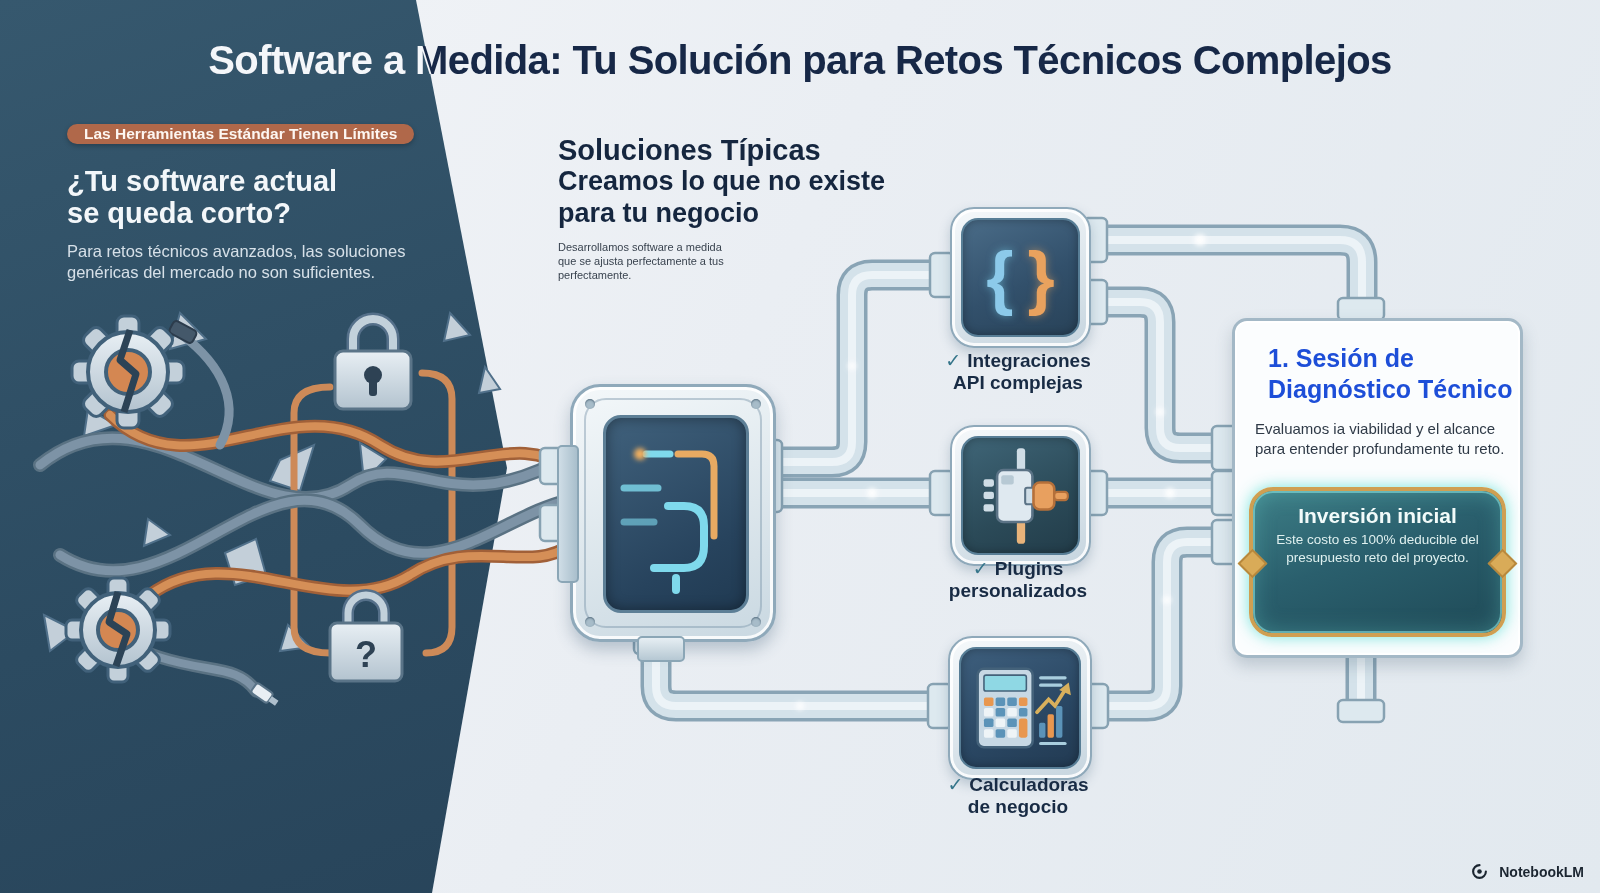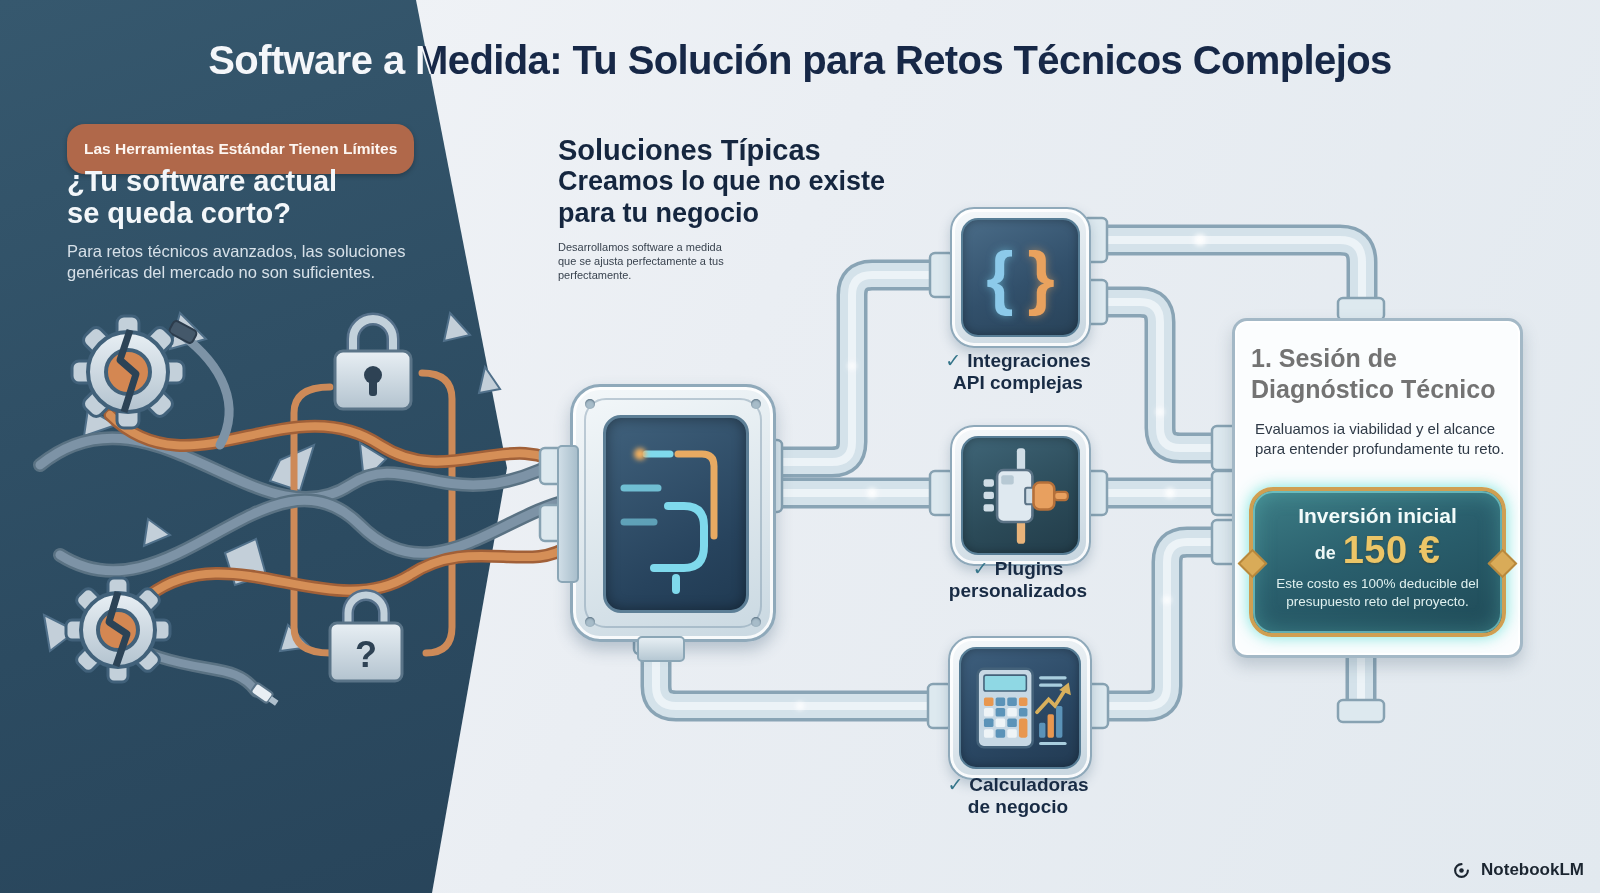--- a/index.html
+++ b/index.html
@@ -13,21 +13,21 @@
     clip-path:polygon(0 0,416px 0,507px 468px,432px 893px,0 893px);}
 
   
   .title{position:absolute;left:0;top:38px;width:100%;text-align:center;z-index:6;
     font-size:40px;font-weight:800;letter-spacing:-.6px;line-height:1.1;}
   .title-navy{color:#172847;}
   .title-white{color:#f4f7fa;clip-path:polygon(0 0,420px 0,434px 100%,0 100%);}
 
   
   .badge{position:absolute;left:67px;top:124px;z-index:5;background:#b0684a;color:#fdf6f1;
-    font-size:15.5px;font-weight:700;padding:16px 17px;border-radius:18px;
+    font-size:15.5px;font-weight:700;padding:1px 17px;border-radius:18px;
     box-shadow:0 2px 5px rgba(0,0,0,.25);}
   .left-heading{position:absolute;left:67px;top:165px;z-index:5;color:#f3f7fa;
     font-size:29px;font-weight:800;line-height:1.12;}
   .left-para{position:absolute;left:67px;top:241px;z-index:5;color:#d6e0e8;
     font-size:16.5px;line-height:1.28;}
 
   
   .sol-heading{position:absolute;left:558px;top:124px;z-index:5;color:#15263f;font-size:29px;font-weight:800;margin-top:10px;}
   .sol-sub{position:absolute;left:558px;top:166px;z-index:5;color:#15263f;font-size:27px;font-weight:800;line-height:1.17;}
   .sol-para{position:absolute;left:558px;top:241px;z-index:5;color:#39434f;font-size:11px;line-height:1.27;}
@@ -79,41 +79,41 @@
     font-size:19px;font-weight:800;line-height:1.18;}
   .label-api{left:898px;top:350px;}
   .label-plugins{left:898px;top:558px;}
   .label-calc{left:898px;top:774px;}
   .check{color:#35758a;margin-right:6px;font-weight:800;}
 
   
   .card{position:absolute;left:1232px;top:318px;width:285px;height:334px;z-index:3;
     background:#fbfdfe;border:3px solid #a3b8c6;border-radius:15px;
     box-shadow:0 8px 16px rgba(70,95,115,.25),inset 0 0 0 2px rgba(255,255,255,.9);}
-  .card-heading{position:absolute;left:16px;top:22px;color:#737373;font-size:25px;font-weight:800;line-height:1.22;}
+  .card-heading{position:absolute;left:33px;top:22px;color:#1d4ed8;font-size:25px;font-weight:800;line-height:1.22;}
   .card-para{position:absolute;left:20px;top:98px;color:#2f3a47;font-size:15px;line-height:1.32;}
   .plaque{position:absolute;left:14px;right:14px;top:166px;height:142px;border-radius:24px;
     border:4px solid #cf9f52;background:linear-gradient(160deg,#3d7e86 0%,#2a5f6d 45%,#1f4a57 100%);
     box-shadow:0 0 15px rgba(96,224,214,.85),inset 0 0 0 2px rgba(140,230,225,.55),inset 0 0 22px rgba(110,215,210,.35);
     text-align:center;}
   .plaque-title{margin-top:13px;color:#f2fbfa;font-size:21px;font-weight:800;}
   .plaque-price-row{margin-top:1px;color:#eef8f7;font-size:18px;font-weight:700;}
   .plaque-price{color:#ecc567;font-size:38px;font-weight:800;letter-spacing:.5px;
     text-shadow:0 1px 2px rgba(60,40,0,.35);vertical-align:-4px;margin-left:7px;}
   .plaque-note{margin-top:3px;color:#dff0ef;font-size:13.5px;line-height:1.3;}
   .notch{position:absolute;width:17px;height:17px;background:#d9ab58;border:2px solid #b8883c;
     transform:rotate(45deg);top:calc(50% - 9px);}
   .notch-l{left:-11px;} .notch-r{right:-11px;}
 
   
   .tangle{position:absolute;left:30px;top:295px;z-index:1;}
 
   
   .watermark{position:absolute;right:16px;bottom:13px;z-index:6;display:flex;align-items:center;gap:11px;
-    color:#1b2530;font-size:17px;font-weight:700;}
+    color:#1b2530;font-size:14px;font-weight:700;}
 </style>
 </head>
 <body>
 
 <div class="canvas">
 
   <div class="wedge"></div>
 
   <svg class="tangle" width="540" height="440" viewBox="0 0 540 440">
     <defs>
@@ -429,23 +429,20 @@
       <div>Diagnóstico Técnico</div>
     </div>
     <div class="card-para">
       <div>Evaluamos ia viabilidad y el alcance</div>
       <div>para entender profundamente tu reto.</div>
     </div>
     <div class="plaque">
       <div class="notch notch-l"></div>
       <div class="notch notch-r"></div>
       <div class="plaque-title">Inversión inicial</div>
-      <div class="plaque-price-row">
-        <span>de</span><span class="plaque-price">150 €</span>
-      </div>
       <div class="plaque-note">
         <div>Este costo es 100% deducible del</div>
         <div>presupuesto reto del proyecto.</div>
       </div>
     </div>
   </div>
 
   <div class="watermark">
     <svg width="17" height="17" viewBox="0 0 24 24">
       <path d="M12 3 a9 9 0 1 0 9 9" fill="none" stroke="#1b2530" stroke-width="3" stroke-linecap="round"></path>

